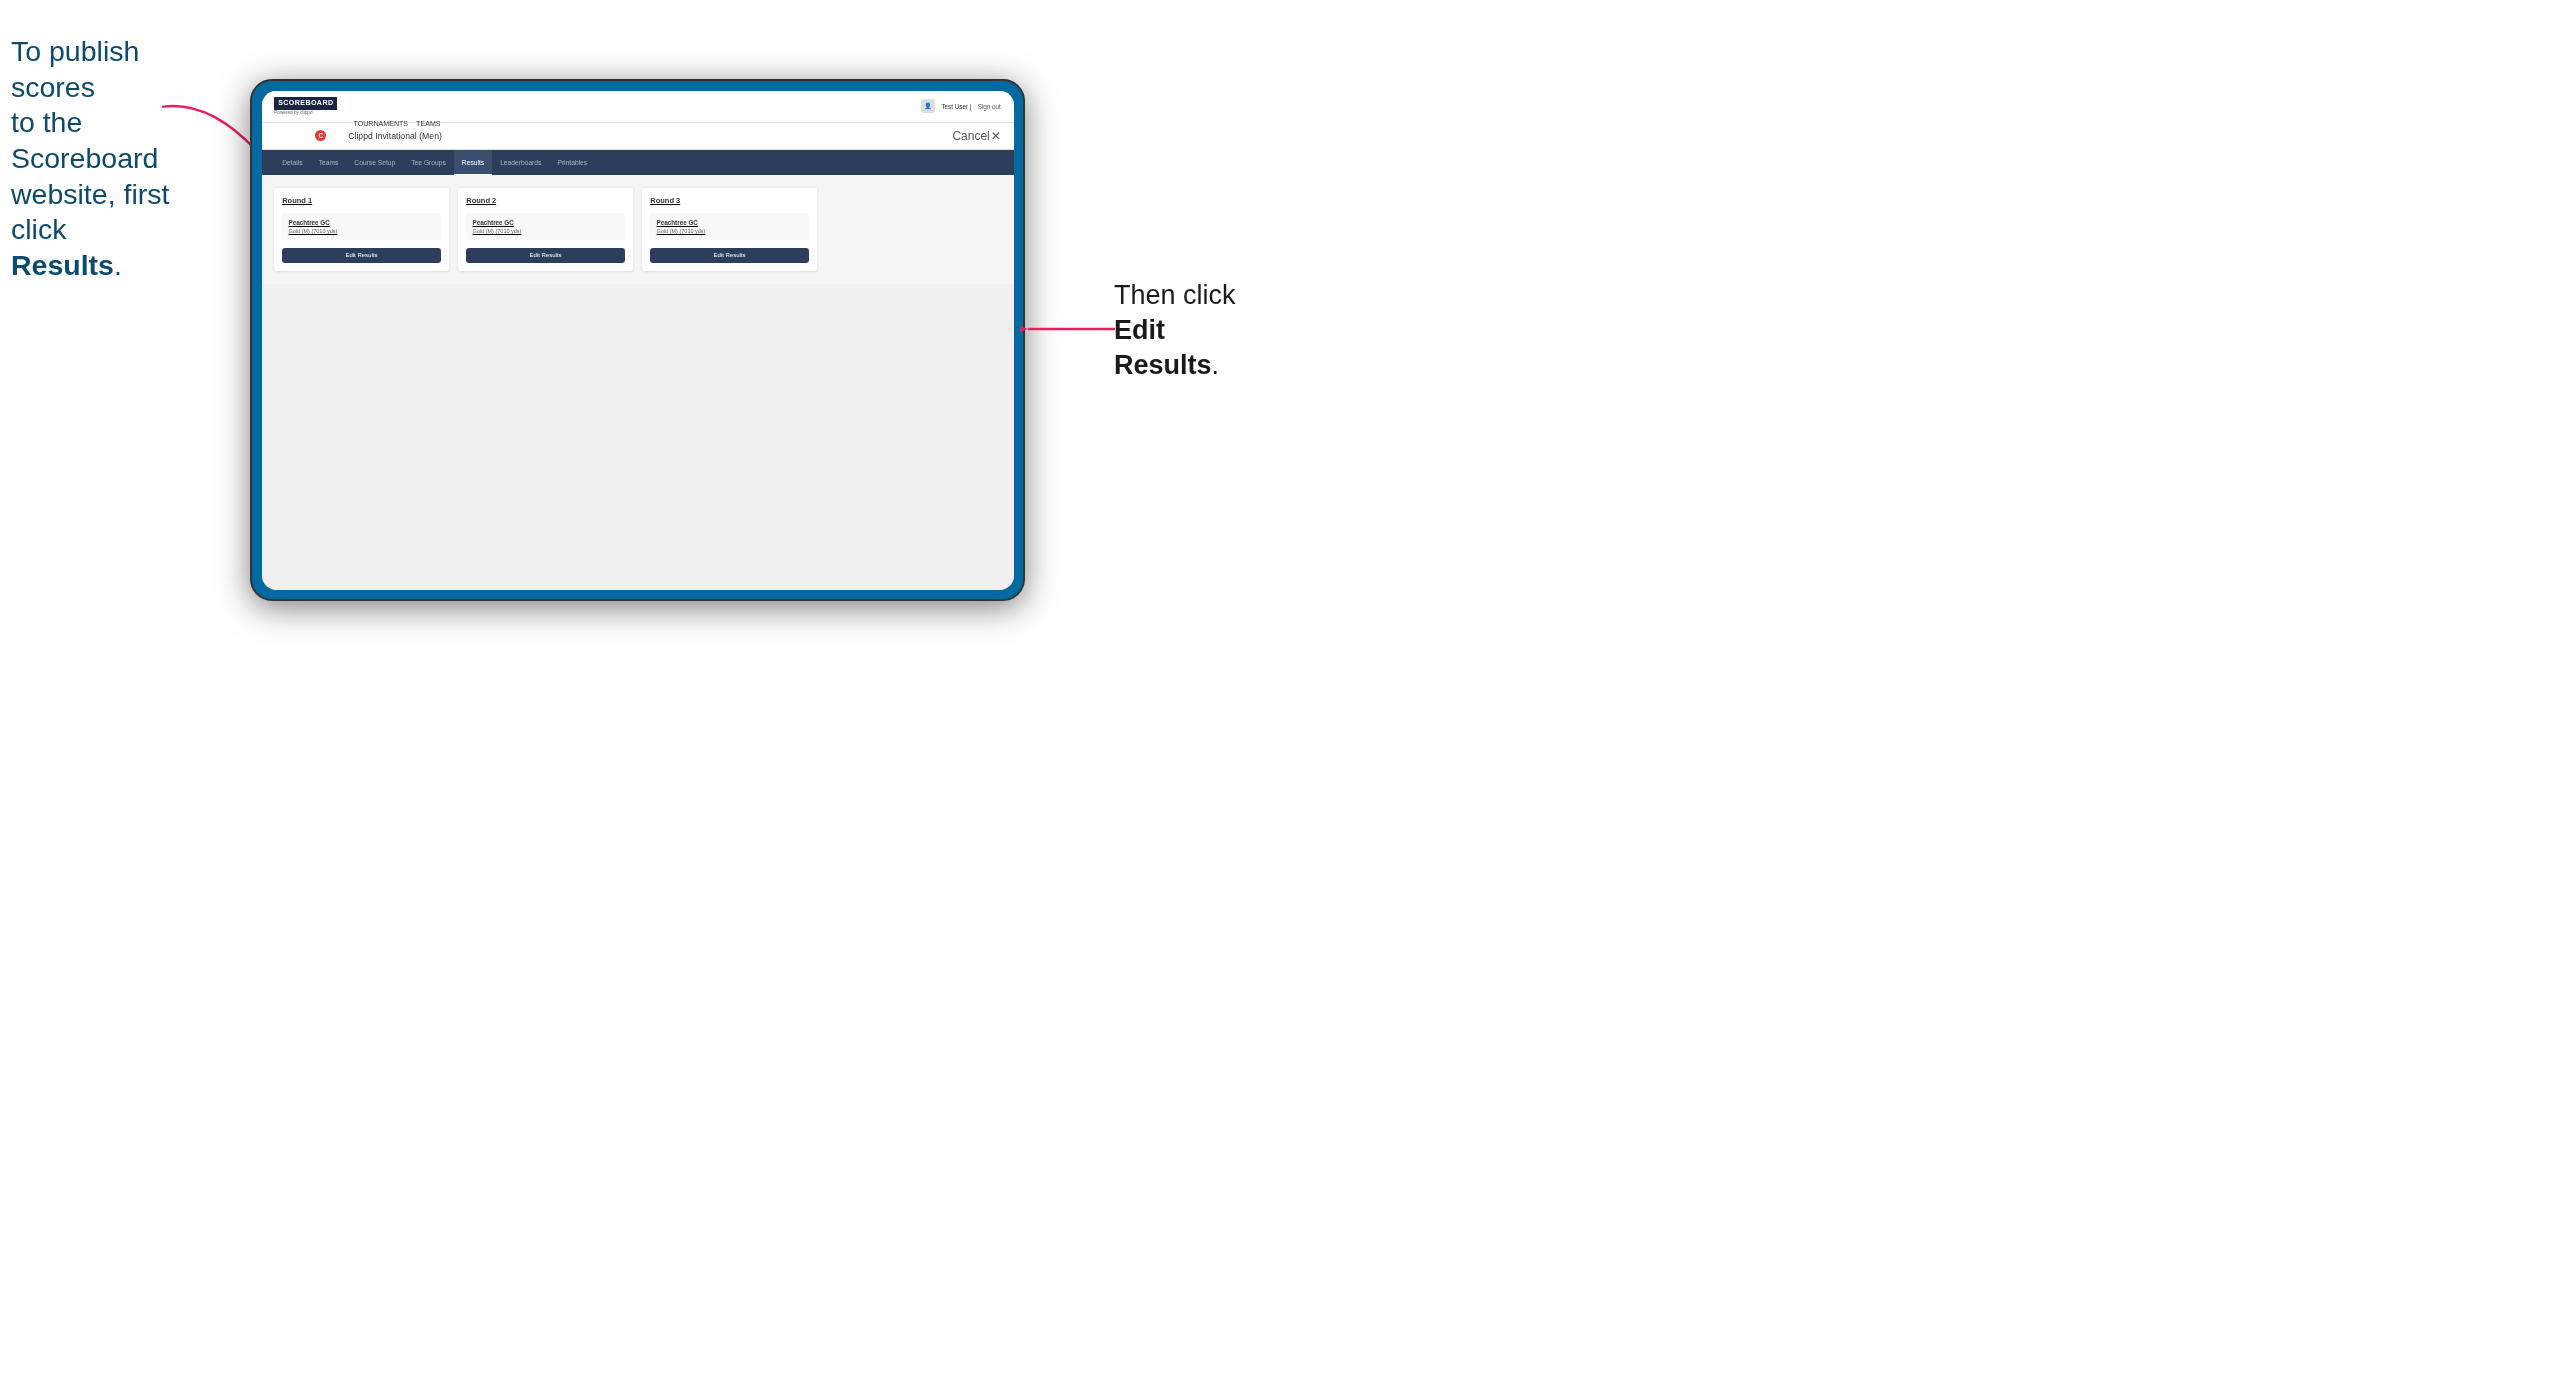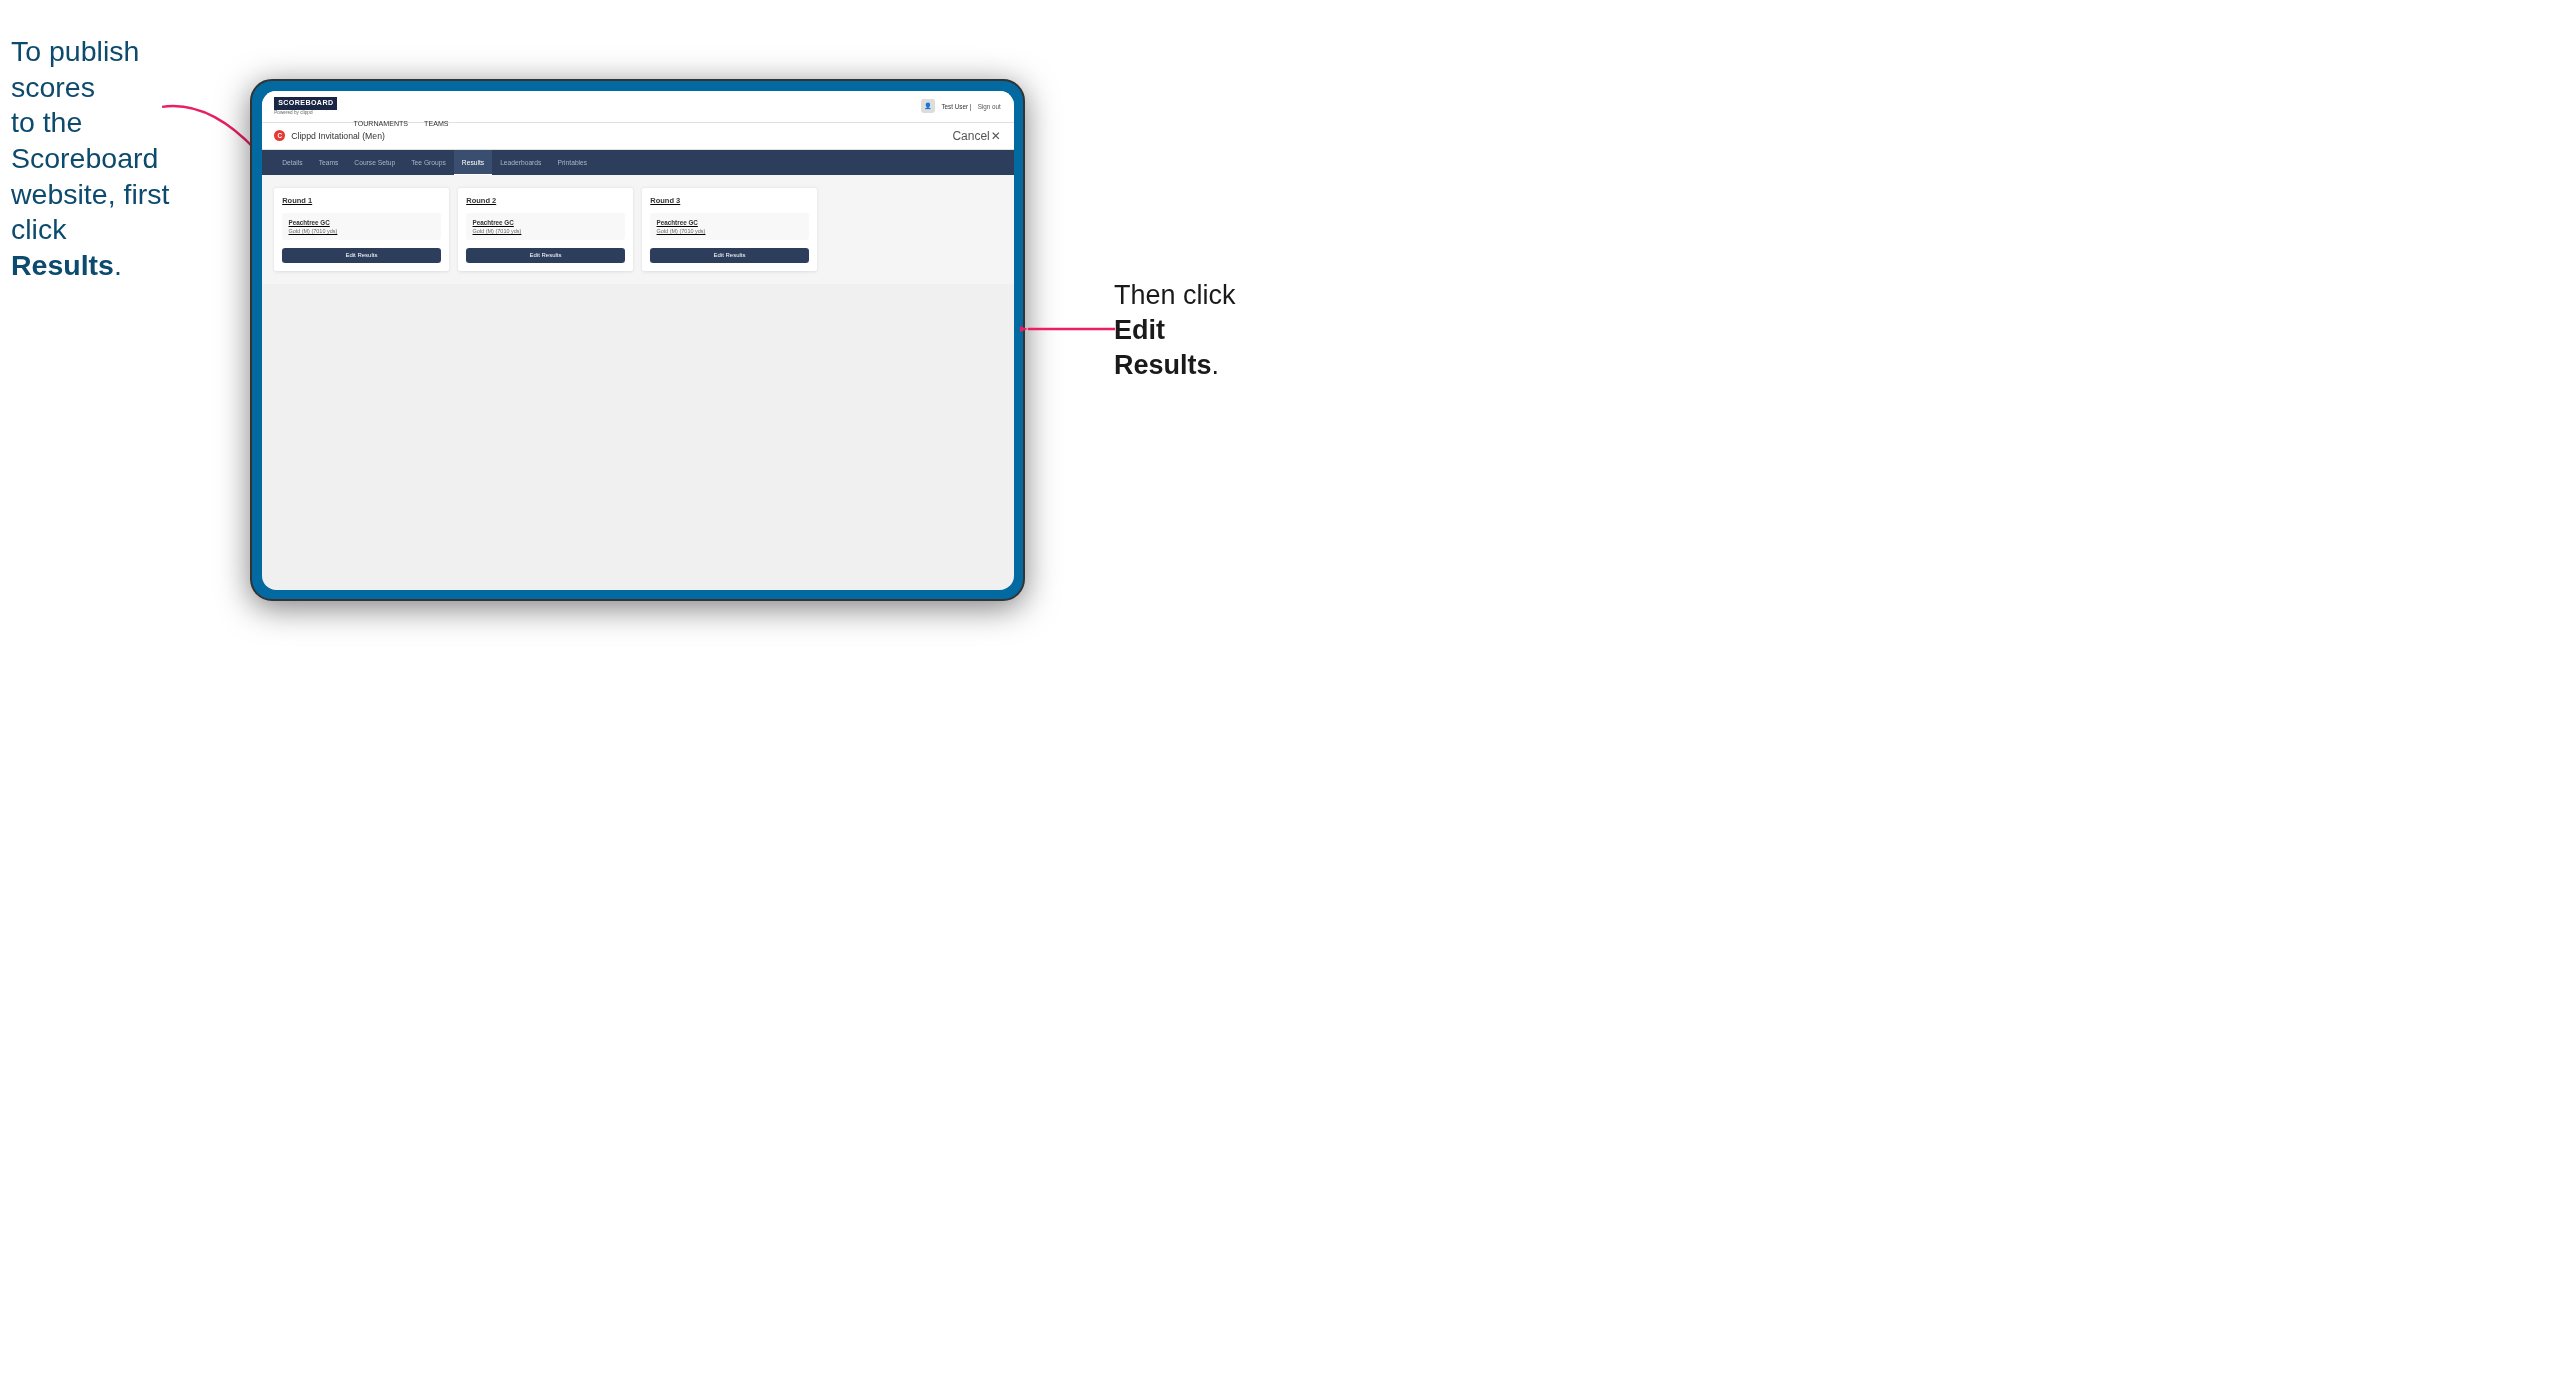--- a/index.html
+++ b/index.html
@@ -91,21 +91,21 @@
 
     .logo-sub {
       font-size: 4.7px;
       color: #666;
       line-height: 1;
       margin-top: 0.8px;
     }
 
     .nav-links {
       display: flex;
-      gap: 16px;
+      gap: 8px;
       flex: 1;
       margin-top: 36px;
     }
 
     .nav-link {
       font-size: 7.1px;
       color: #333;
       font-weight: 500;
       text-decoration: none;
       cursor: pointer;
@@ -136,24 +136,25 @@
       padding: 6.3px 12.7px;
       display: flex;
       align-items: center;
       justify-content: space-between;
       border-bottom: 0.8px solid #e0e0e0;
     }
 
     .tournament-name {
       display: flex;
       align-items: center;
-      gap: 6px;
+      gap: 22px;
       font-size: 8.7px;
       font-weight: 500;
       color: #333;
+      margin-left: 41px;
     }
 
     .tournament-icon {
       width: 11px;
       height: 11px;
       border-radius: 50%;
       background: #e53935;
       display: flex;
       align-items: center;
       justify-content: center;

